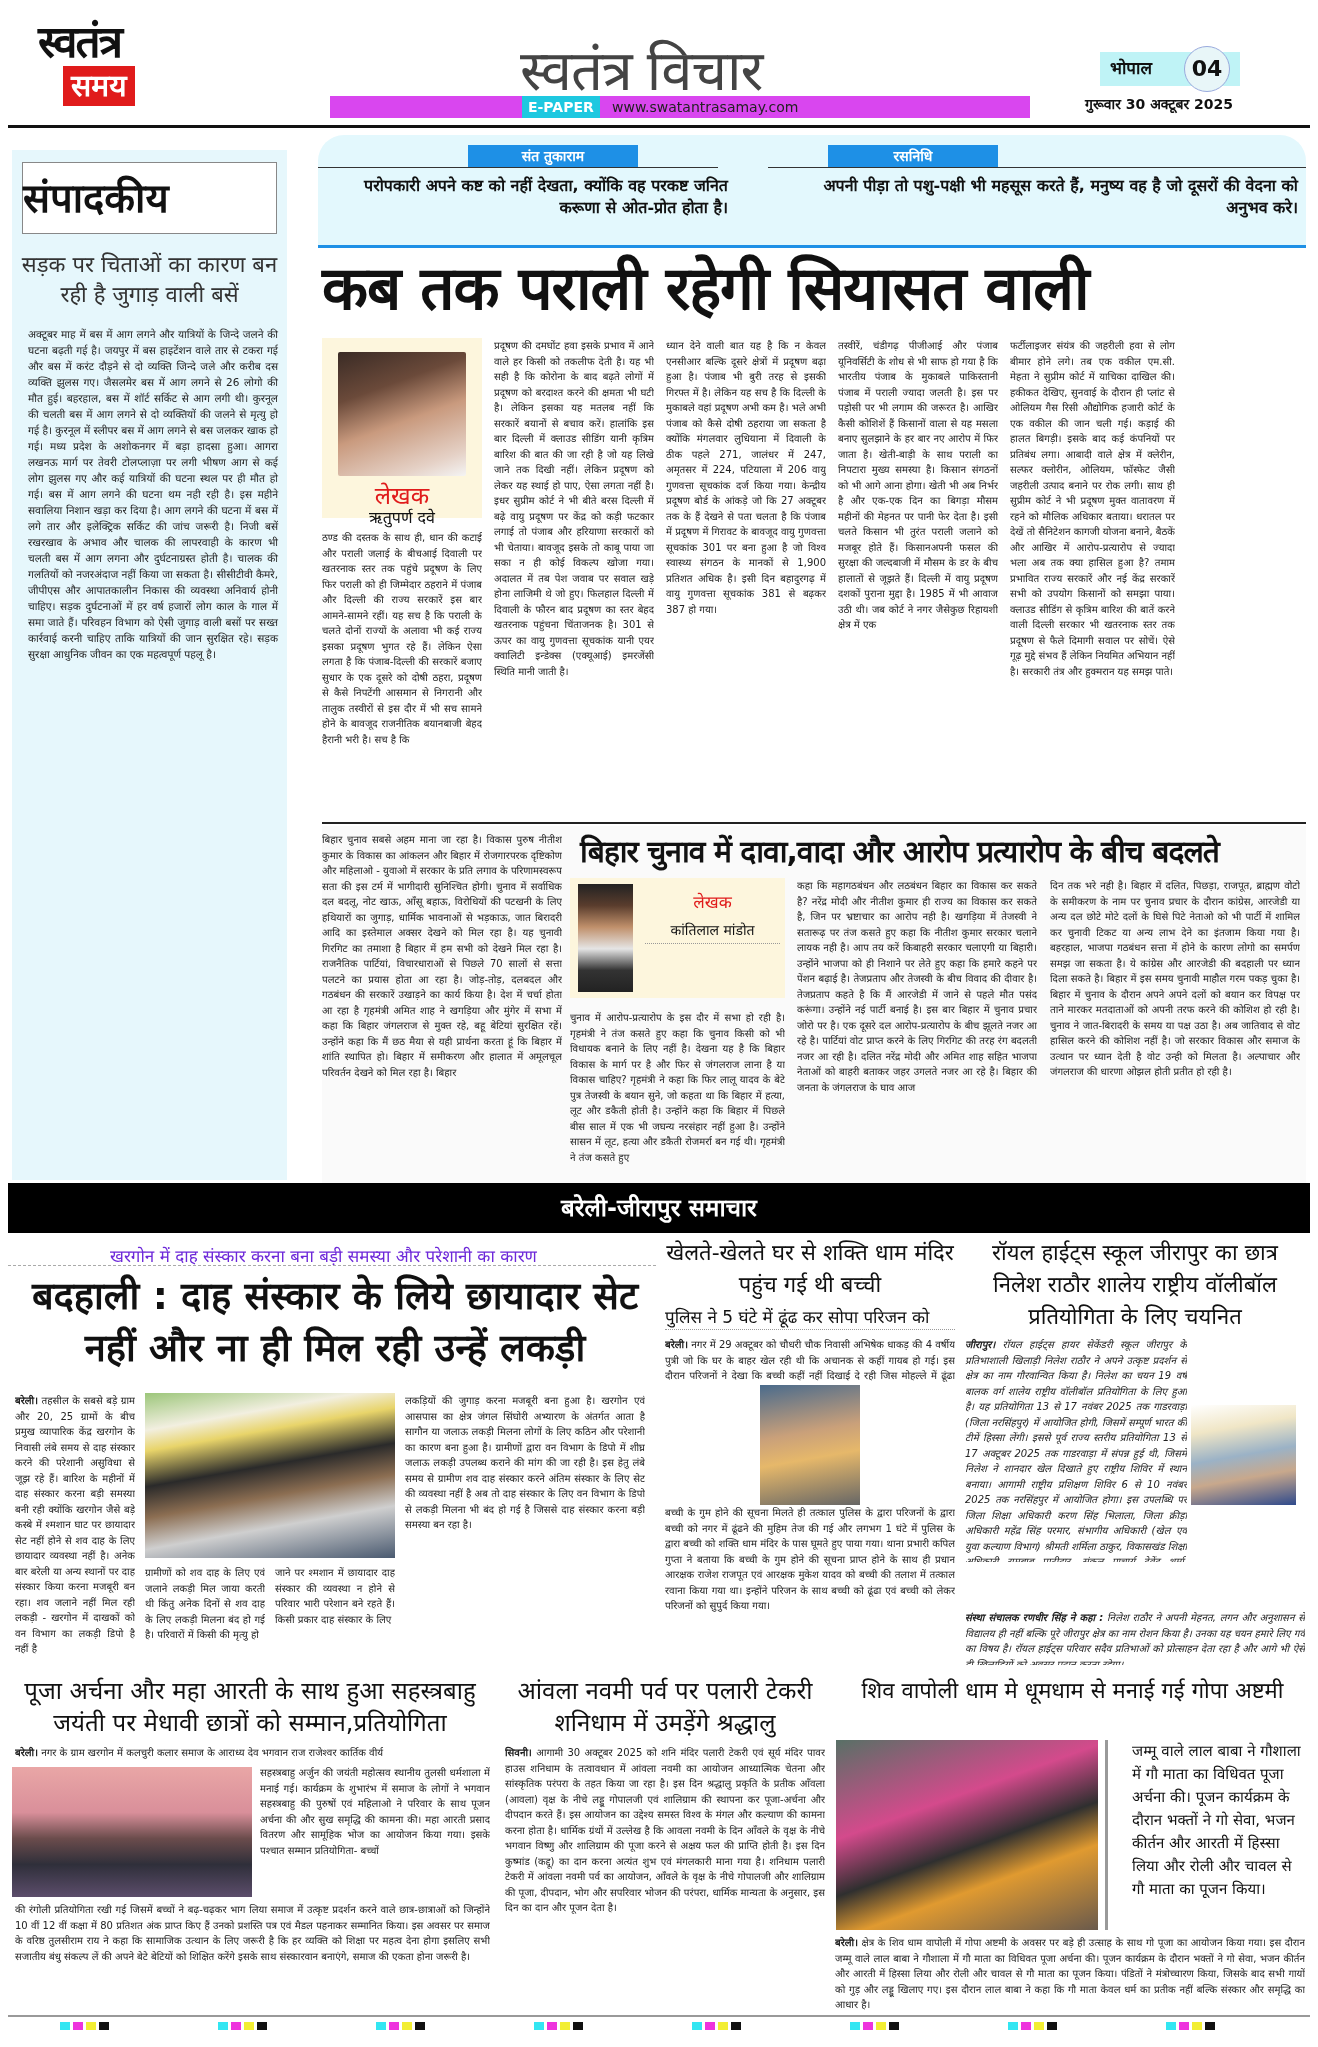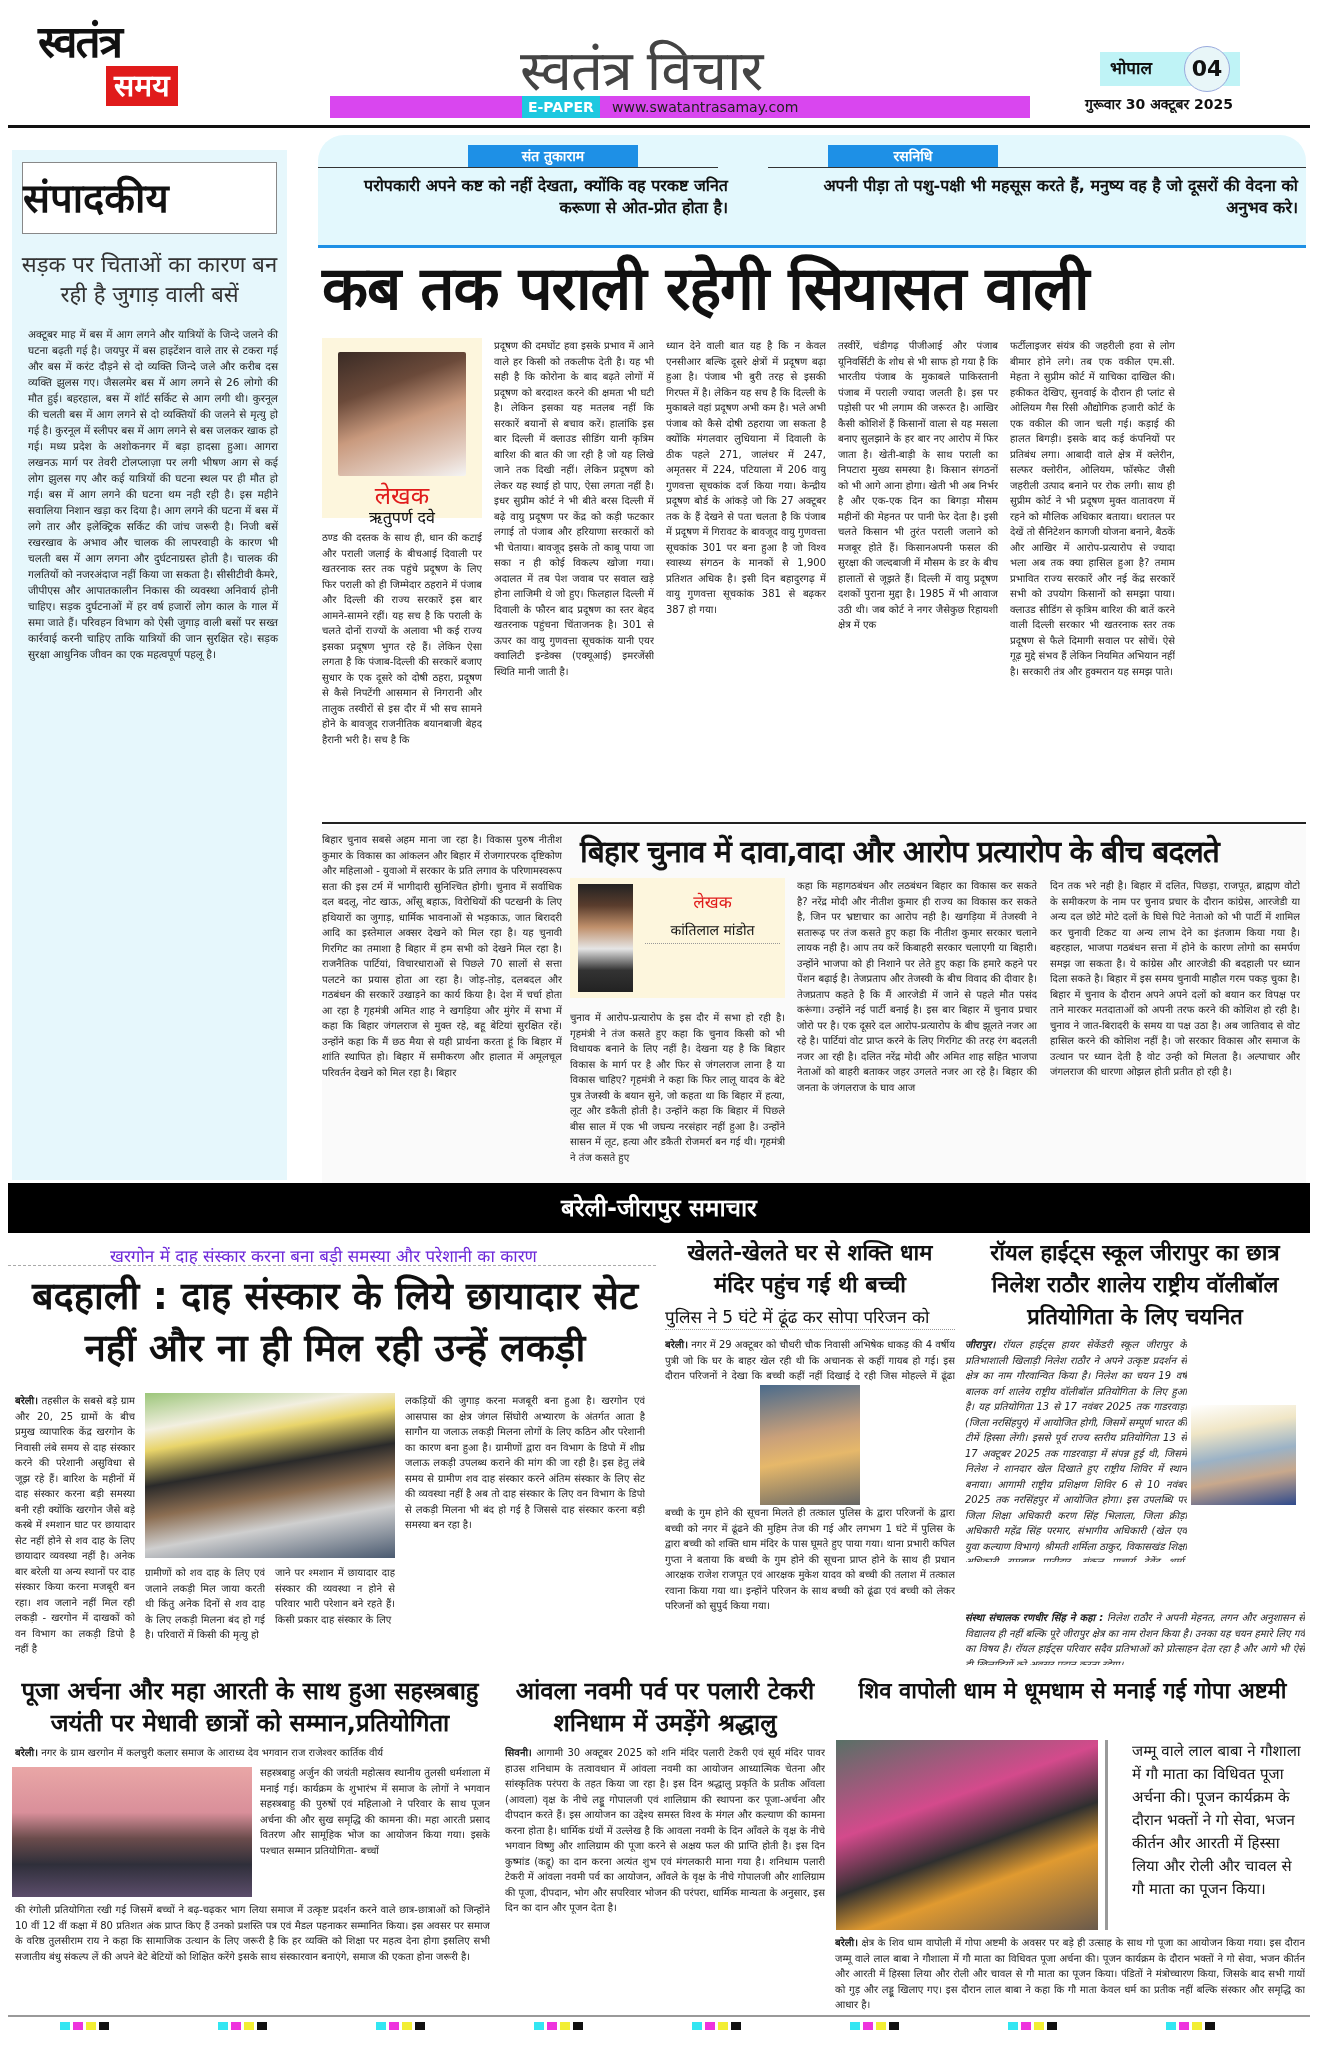--- a/index.html
+++ b/index.html
@@ -1,20 +1,20 @@
 <!DOCTYPE html>
 <html><head>
 <meta charset="utf-8">
 <style>
 *{box-sizing:border-box;margin:0;padding:0}
 body{width:1318px;height:2047px;background:#fff;font-family:"DejaVu Sans",sans-serif;color:#111;position:relative;overflow:hidden}
 .abs{position:absolute}
 .masthead-logo{left:38px;top:18px;width:112px;height:100px}
 .logo-top{font-family:"DejaVu Sans",sans-serif;font-weight:bold;font-size:44px;line-height:48px;color:#111;letter-spacing:-2px}
-.logo-bottom{display:inline-block;background:#e01b1b;color:#fff;font-weight:bold;font-size:30px;line-height:40px;padding:0 8px;margin-left:68px}
+.logo-bottom{display:inline-block;background:#e01b1b;color:#fff;font-weight:bold;font-size:30px;line-height:40px;padding:0 8px;margin-left:25px}
 .title-main{left:520px;top:30px;font-size:56px;color:#444;font-family:"DejaVu Sans Condensed","DejaVu Sans",sans-serif;letter-spacing:-1px}
 .url-bar{left:330px;top:96px;width:700px;height:22px;background:#d946ef}
 .epaper{position:absolute;left:192px;top:0;background:#1ec8e0;color:#fff;font-size:14px;line-height:22px;padding:0 6px;font-weight:bold}
 .url-text{position:absolute;left:282px;top:0;font-size:14px;line-height:22px;color:#222}
 .city-box{left:1100px;top:52px;width:140px;height:34px;background:#bff3f6}
 .city{position:absolute;left:10px;top:4px;font-size:17px;font-weight:bold}
 .page-no{position:absolute;left:84px;top:-6px;width:46px;height:46px;border-radius:50%;background:#e8f6f8;border:1px solid #9ad;font-size:22px;font-weight:bold;text-align:center;line-height:44px}
 .date{left:1085px;top:94px;font-size:14px;font-weight:bold}
 .rule{left:8px;top:125px;width:1302px;height:3px;background:#111}
 .ed-box{left:12px;top:150px;width:275px;height:1030px;background:#e6f7fc}
@@ -40,21 +40,21 @@
 .bname{position:absolute;left:75px;top:42px;width:135px;text-align:center;font-size:14px;border-bottom:1px dotted #999;padding-bottom:4px}
 .banner{left:8px;top:1183px;width:1302px;height:50px;background:#000;color:#fff;text-align:center;font-size:24px;font-weight:bold;line-height:50px}
 .kicker{left:110px;top:1244px;font-size:17px;color:#6d28d9}
 .kick-line{left:8px;top:1265px;width:648px;border-top:1px dashed #aaa}
 .big-head{left:15px;top:1270px;width:640px;text-align:center;font-size:38px;font-weight:bold;line-height:52px}
 .photo-fun{left:145px;top:1393px;width:250px;height:165px;background:linear-gradient(170deg,#9cc67a 0%,#f2efe0 18%,#e8d46a 28%,#2a2a2a 45%,#8c6e52 60%,#cfcfcf 75%,#4a5a70 100%)}
 .photo-gathering{left:12px;top:1767px;width:240px;height:130px;background:linear-gradient(180deg,#e9a6a6 0%,#d98f9a 35%,#6b4c4c 55%,#2f2f3a 75%,#5c4d6b 100%)}
 .photo-child{left:760px;top:1385px;width:100px;height:120px;background:linear-gradient(170deg,#4a6b8c 0%,#c9a07a 40%,#e6b86a 60%,#666 100%)}
 .photo-team{left:1191px;top:1405px;width:105px;height:100px;background:linear-gradient(170deg,#fff 0%,#f0e6c6 25%,#9bb2c6 50%,#c8a88c 70%,#2f4a8c 100%)}
 .photo-puja{left:836px;top:1740px;width:262px;height:190px;background:linear-gradient(160deg,#587066 0%,#d44a8c 35%,#2f2f2f 55%,#e09a30 70%,#6a5a4c 100%)}
-.h-mid{font-size:22px;font-weight:bold;line-height:32px;text-align:center}
+.h-mid{font-size:22px;font-weight:normal;line-height:32px;text-align:center}
 .sub-head{font-size:17px;line-height:24px}
 .foot-rule{left:8px;top:2015px;width:1302px;height:2px;background:#999}
 .reg{top:2022px;height:8px;width:10px}
 </style>
 </head>
 <body>
 
 <div class="abs masthead-logo">
   <div class="logo-top">स्वतंत्र</div>
   <div class="logo-bottom">समय</div>

